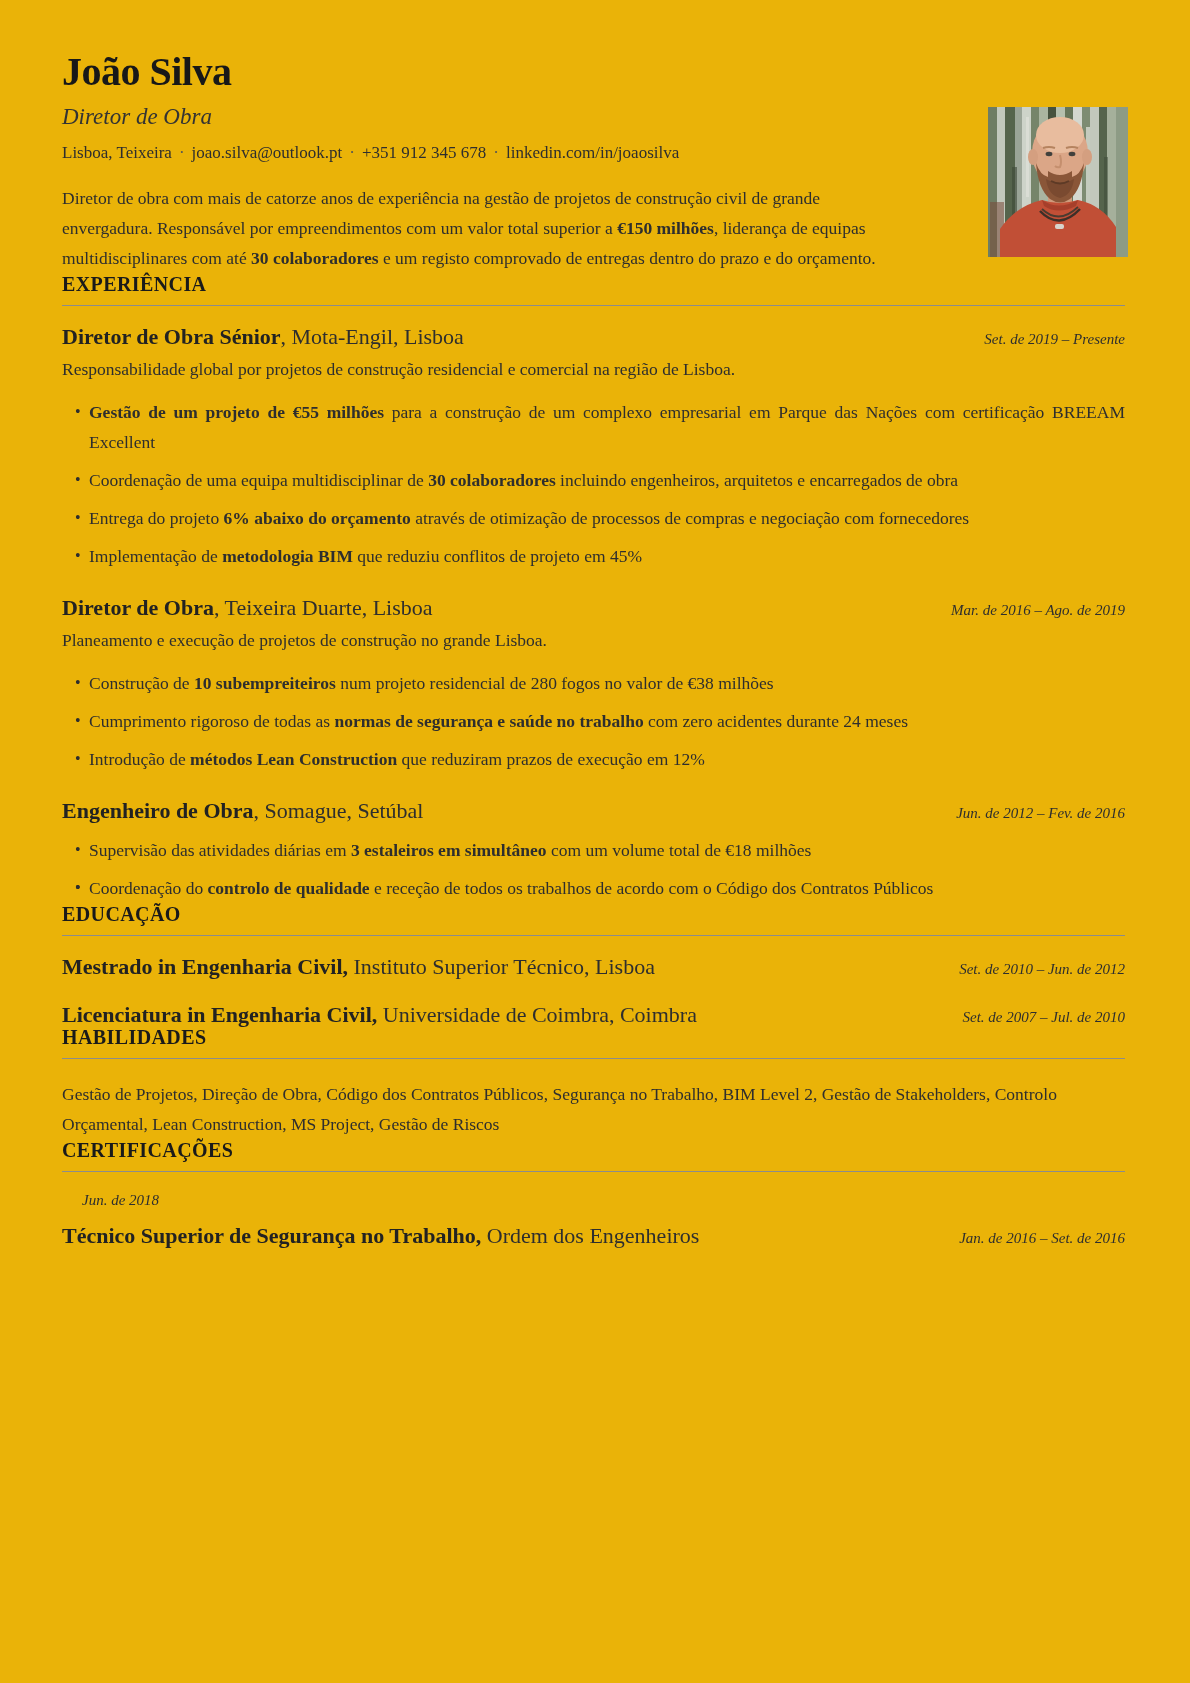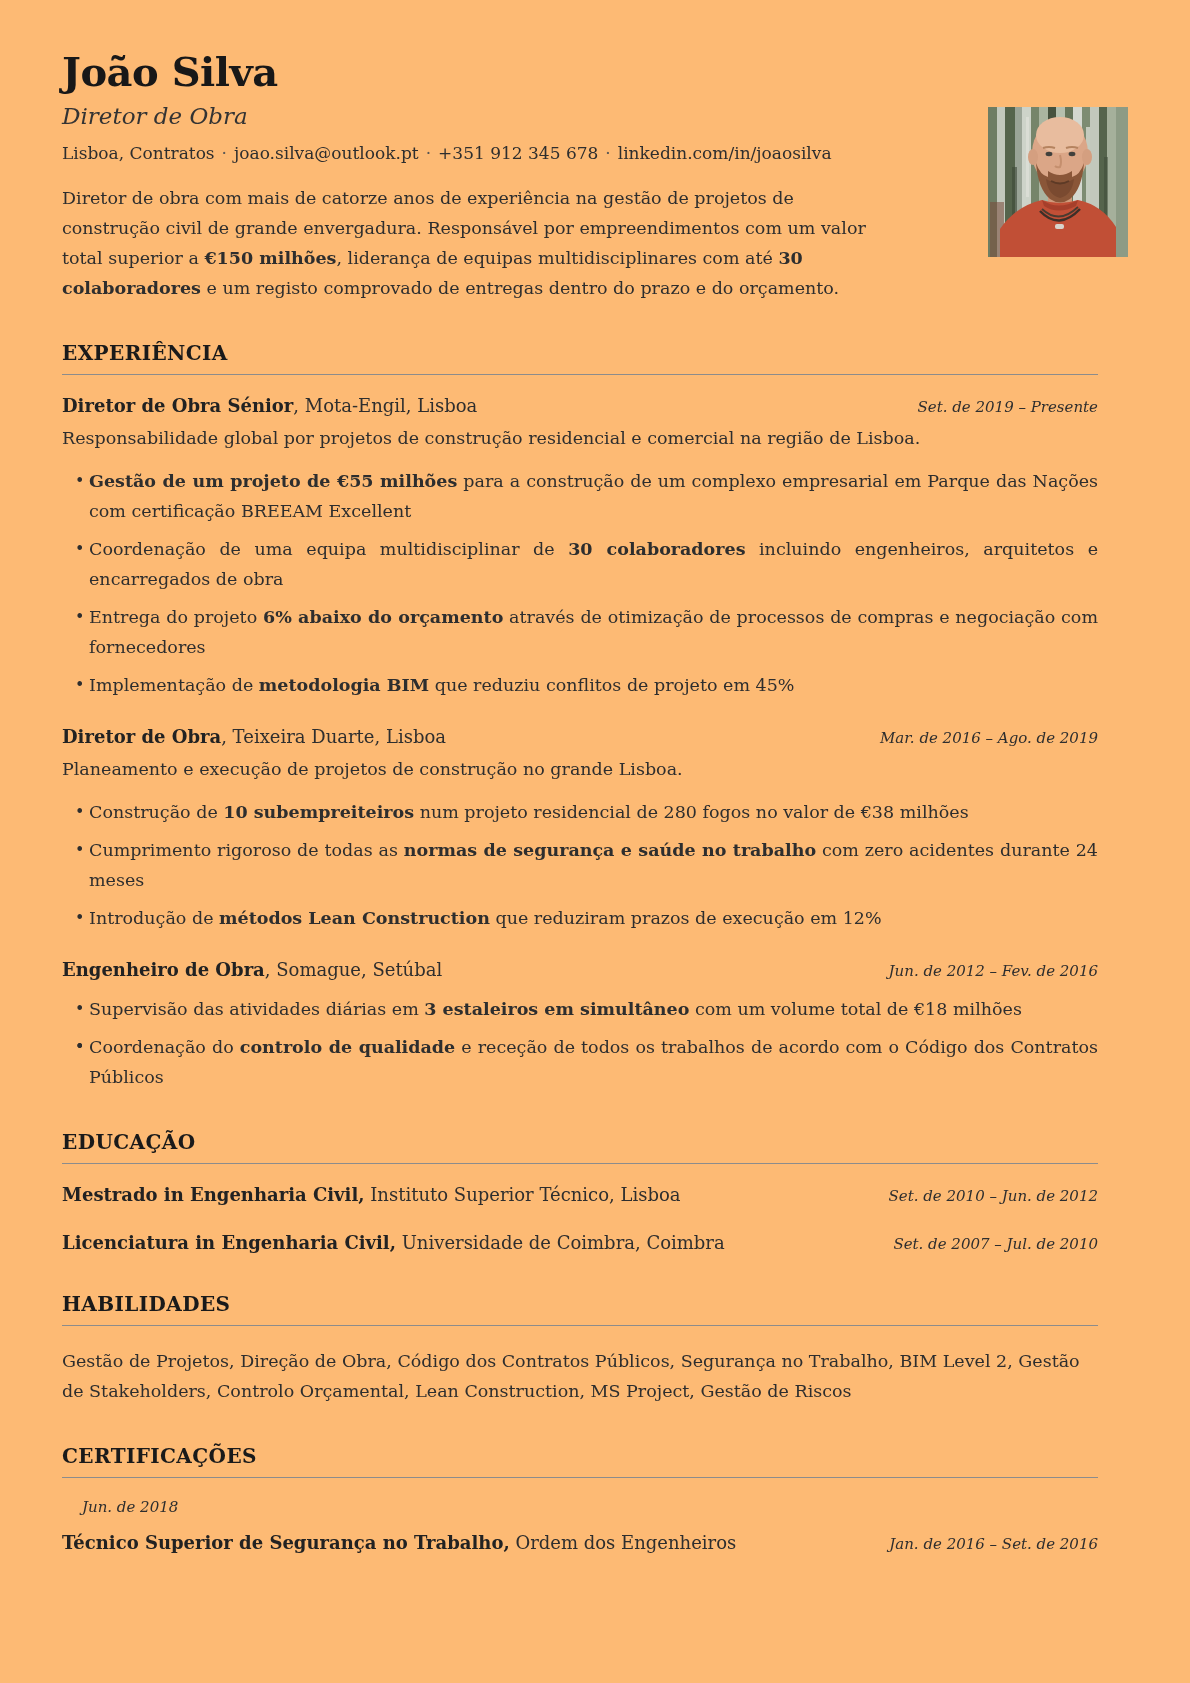--- a/index.html
+++ b/index.html
@@ -1,23 +1,24 @@
 <!DOCTYPE html>
 <html lang="pt"><head>
 <meta charset="utf-8">
 <style>
   html,body{margin:0;padding:0;background:#ffffff;}
   body{font-family:"DejaVu Serif","Liberation Serif",serif;color:#2e2e2e;}
   .page{
     position:relative;
     width:1190px;height:1683px;
-    margin:0 auto;background:#fdba74;
+    margin:0 auto;background:#eab308;
     box-sizing:border-box;
-    padding:50px 92px 0 62px;
+    padding:50px 65px 0 62px;
     overflow:hidden;
+    font-family:Liberation Serif, serif;
   }
   
   .name{
     font-size:40px;font-weight:700;color:#181818;
     letter-spacing:-0.5px;line-height:1.1;margin:0;
   }
   .cand-title{
     font-size:23px;font-style:italic;color:#333333;
     margin:9px 0 0 0;line-height:1.2;
   }
@@ -28,35 +29,35 @@
   .summary{
     max-width:835px;
     font-size:17.5px;line-height:30px;
     margin:19px 0 0 0;
   }
   .photo-box{
     position:absolute;top:107px;right:62px;
     width:140px;height:150px;overflow:hidden;
   }
   
-  .section{margin-top:38px;}
+  .section{}
   .section-heading{
     font-size:20px;font-weight:700;color:#1a1a1a;
     letter-spacing:0.4px;
     margin:0;padding-bottom:9px;
     border-bottom:1px solid #8c8c8c;
   }
   .section-body{padding-top:20px;}
   
   .entry{margin-bottom:26px;}
   .entry:last-child{margin-bottom:0;}
   .entry-head{
     display:flex;justify-content:space-between;align-items:baseline;
   }
-  .entry-title{font-size:18px;line-height:22px;}
+  .entry-title{font-size:22px;line-height:22px;}
   .entry-title b{color:#222222;}
   .entry-date{
     font-size:15px;font-style:italic;color:#2e2e2e;
     white-space:nowrap;padding-left:20px;
   }
   .entry-desc{
     font-size:17.5px;line-height:29px;margin-top:7px;
   }
   
   ul.bullets{
@@ -82,21 +83,21 @@
 </style>
 </head>
 <body>
 
 <div class="page">
 
   <div>
     <h1 class="name">João Silva</h1>
     <div class="cand-title">Diretor de Obra</div>
     <div class="contact">
-      <span>Lisboa, Contratos</span><span class="sep">·</span><span>joao.silva@outlook.pt</span><span class="sep">·</span><span>+351 912 345 678</span><span class="sep">·</span><span>linkedin.com/in/joaosilva</span>
+      <span>Lisboa, Teixeira</span><span class="sep">·</span><span>joao.silva@outlook.pt</span><span class="sep">·</span><span>+351 912 345 678</span><span class="sep">·</span><span>linkedin.com/in/joaosilva</span>
     </div>
     <p class="summary"><span>Diretor de obra com mais de catorze anos de experiência na gestão de projetos de construção civil de grande envergadura. Responsável por empreendimentos com um valor total superior a </span><b>€150 milhões</b><span>, liderança de equipas multidisciplinares com até </span><b>30 colaboradores</b><span> e um registo comprovado de entregas dentro do prazo e do orçamento.</span></p>
 
     <div class="photo-box">
       <svg width="140" height="150" viewBox="0 0 140 150" xmlns="http://www.w3.org/2000/svg">
 
         <rect x="0" y="0" width="140" height="150" fill="#8d9b85"></rect>
         <rect x="0" y="0" width="9" height="150" fill="#6e7d63"></rect>
         <rect x="9" y="0" width="8" height="150" fill="#c2c8bc"></rect>
         <rect x="17" y="0" width="10" height="150" fill="#55644c"></rect>

